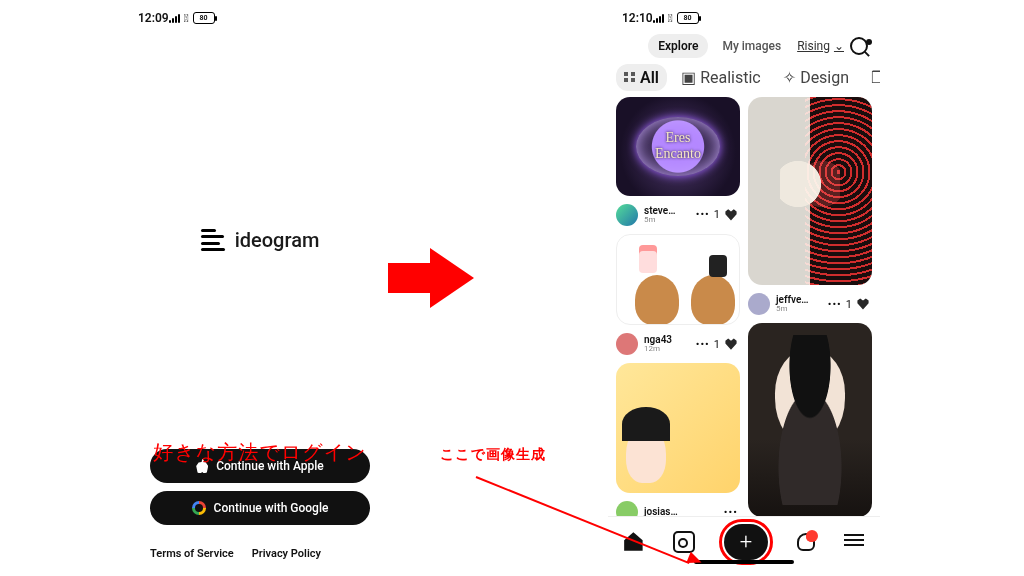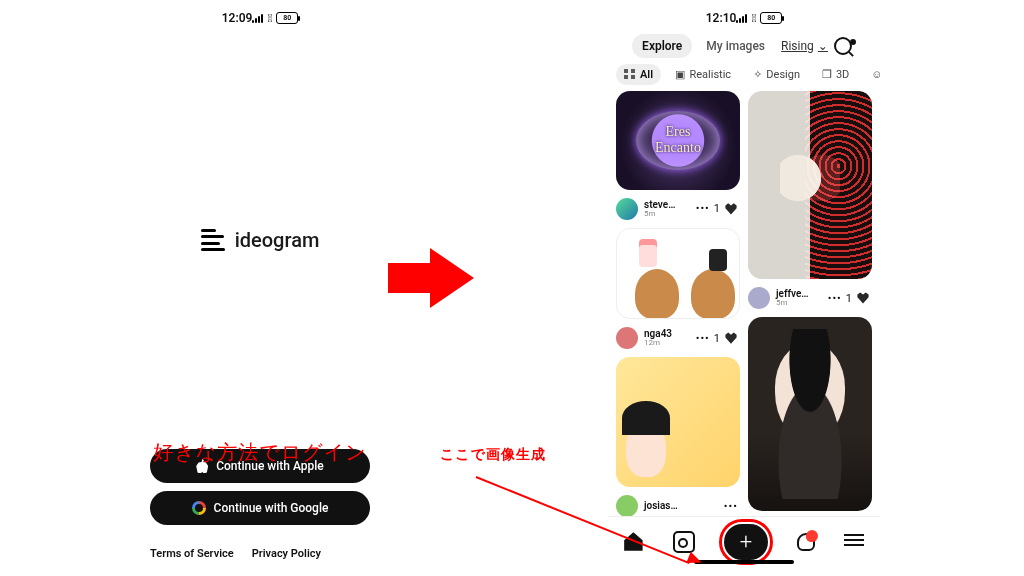--- a/index.html
+++ b/index.html
@@ -20,21 +20,21 @@
     height: 560px;
     background: #ffffff;
     border-radius: 2px;
     overflow: hidden;
   }
   .phone.left  { left: 124px; top: 6px; }
   .phone.right { left: 608px; top: 6px; }
 
   .statusbar {
     display: flex;
-    justify-content: center;
+    justify-content: flex-start;
     align-items: center;
     height: 24px;
     padding: 0 14px;
     font-size: 12px;
     font-weight: 600;
   }
   .status-right { display: flex; align-items: center; gap: 4px; }
   .sigdots { display:flex; gap:1px; align-items:flex-end;}
   .sigdots span{ width:2px;background:#000;border-radius:1px;}
   .sigdots span:nth-child(1){height:3px}.sigdots span:nth-child(2){height:5px}
@@ -95,32 +95,32 @@
     border-bottom:30px solid transparent;
     border-left:44px solid #ff0000;
   }
   .big-arrow::before{
     content:"";position:absolute;left:-86px;top:-15px;
     width:46px;height:30px;background:#ff0000;
   }
 
   
   .topbar{
-    display:flex;align-items:center;justify-content:center;
+    display:flex;align-items:center;justify-content:flex-end;
     padding:4px 8px 0 8px; gap:6px;
   }
   .tabs-top{display:flex;gap:4px;font-size:12px;}
   .tab-pill{padding:5px 10px;border-radius:14px;color:#555;font-weight:500;}
   .tab-pill.active{background:#eee;color:#111;font-weight:600;}
   .rising{display:flex;align-items:center;gap:4px;font-size:12px;color:#333;text-decoration:underline;}
   .search-icn{width:18px;height:18px;border:2px solid #111;border-radius:50%;position:relative;margin-left:6px;}
   .search-icn::after{content:"";position:absolute;width:6px;height:2px;background:#111;bottom:-2px;right:-4px;transform:rotate(45deg);}
   .bag-dot{width:6px;height:6px;border-radius:50%;background:#111;margin-left:-2px;margin-top:-8px;}
 
-  .chips{display:flex;gap:6px;padding:6px 8px;overflow:hidden;font-size:11px;}
+  .chips{display:flex;gap:6px;padding:6px 8px;overflow:hidden;font-size:16px;}
   .chip{display:flex;align-items:center;gap:4px;padding:4px 8px;border-radius:12px;color:#444;white-space:nowrap;}
   .chip.active{background:#eee;color:#111;font-weight:600;}
   .chip .ic{width:12px;height:12px;opacity:.8;}
   .ic-grid{display:grid;grid-template-columns:1fr 1fr;gap:1px;}
   .ic-grid span{background:#333;width:4px;height:4px;}
 
   .feed{
     display:flex; gap:8px; padding:0 8px;
     height: 428px; overflow:hidden;
   }

